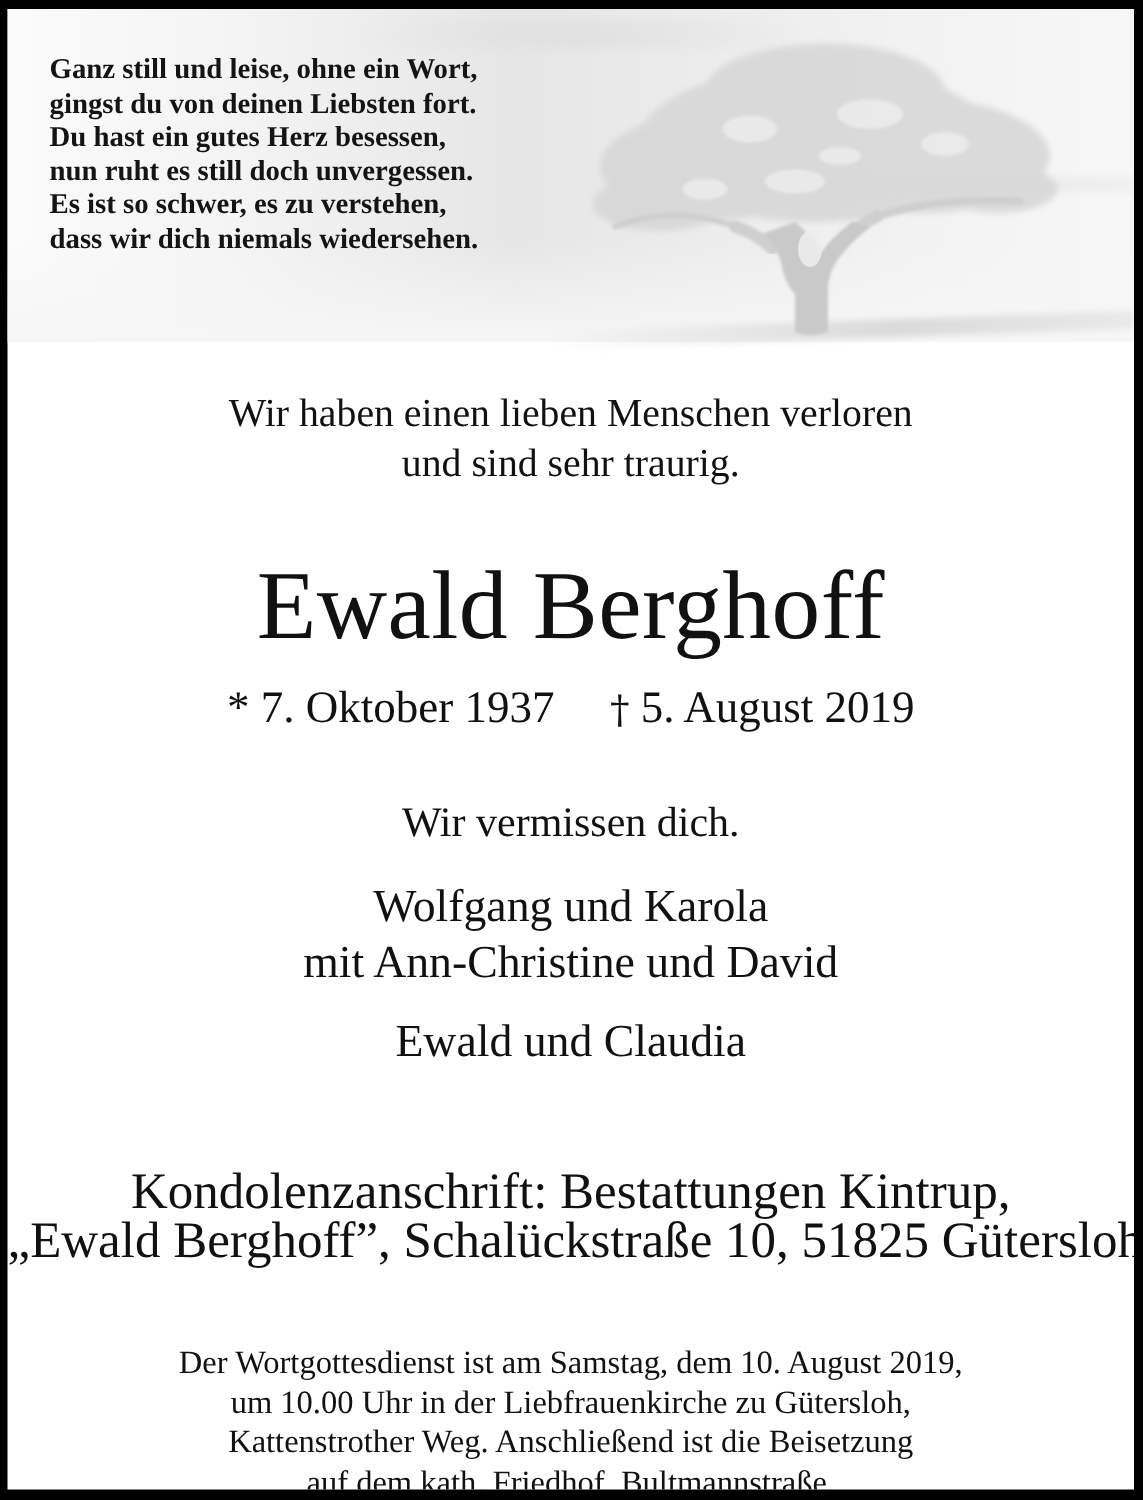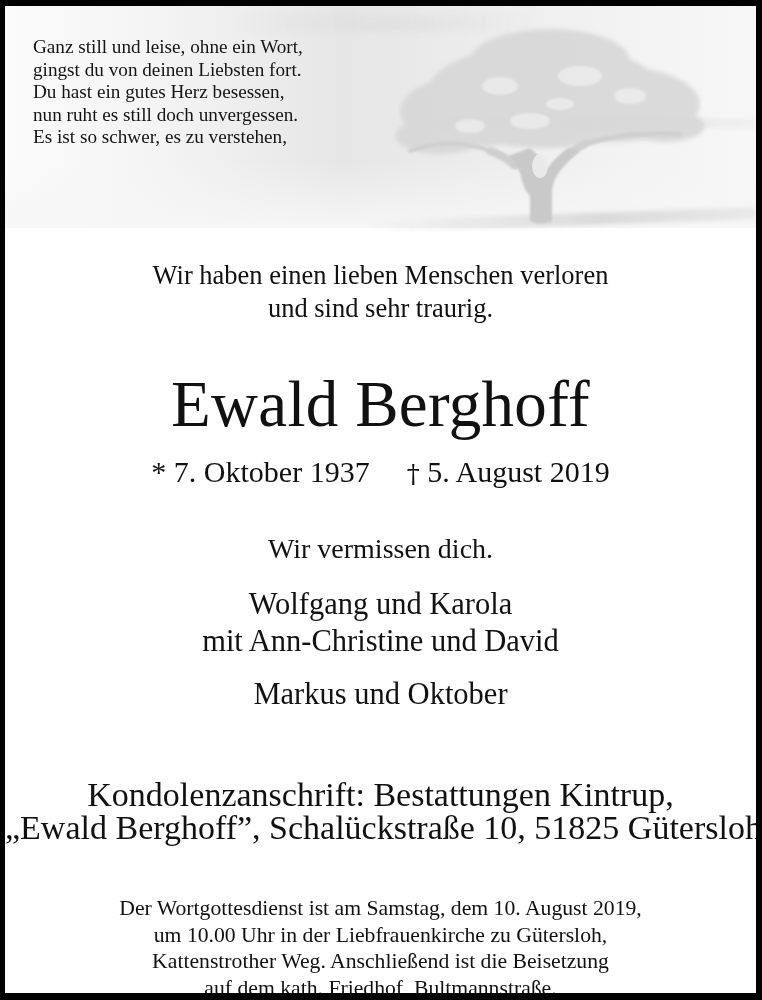--- a/index.html
+++ b/index.html
@@ -72,21 +72,21 @@
     }
     .poem {
       position: absolute;
       left: 28px;
       top: 30px;
       font-size: 19.2px;
       line-height: 22.6px;
       color: #141414;
       white-space: nowrap;
     }
-    .poem div { margin: 0; }
+    .poem div { margin: 0; font-weight: bold; }
 
     .center-block {
       position: absolute;
       left: 0;
       width: 751px;
       text-align: center;
       white-space: nowrap;
     }
     .intro {
       top: 253px;
@@ -188,20 +188,21 @@
 
       <ellipse cx="160" cy="150" rx="8" ry="12" fill="#ececec" opacity="0.9"></ellipse>
     </svg>
 
     <div class="poem">
       <div>Ganz still und leise, ohne ein Wort,</div>
       <div>gingst du von deinen Liebsten fort.</div>
       <div>Du hast ein gutes Herz besessen,</div>
       <div>nun ruht es still doch unvergessen.</div>
       <div>Es ist so schwer, es zu verstehen,</div>
+      <div>dass wir dich niemals wiedersehen.</div>
     </div>
   </div>
 
   <div class="center-block intro">
     <div>Wir haben einen lieben Menschen verloren</div>
     <div>und sind sehr traurig.</div>
   </div>
 
   <div class="center-block deceased-name">Ewald Berghoff</div>
 
@@ -214,21 +215,21 @@
   </div>
 
   <div class="center-block miss-you">Wir vermissen dich.</div>
 
   <div class="center-block family-1">
     <div>Wolfgang und Karola</div>
     <div>mit Ann-Christine und David</div>
   </div>
 
   <div class="center-block family-2">
-    <div>Markus und Oktober</div>
+    <div>Ewald und Claudia</div>
   </div>
 
   <div class="center-block condolence">
     <div>Kondolenzanschrift: Bestattungen Kintrup,</div>
     <div>„Ewald Berghoff”, Schalückstraße 10, 51825 Gütersloh</div>
   </div>
 
   <div class="center-block service">
     <div>Der Wortgottesdienst ist am Samstag, dem 10. August 2019,</div>
     <div>um 10.00 Uhr in der Liebfrauenkirche zu Gütersloh,</div>

